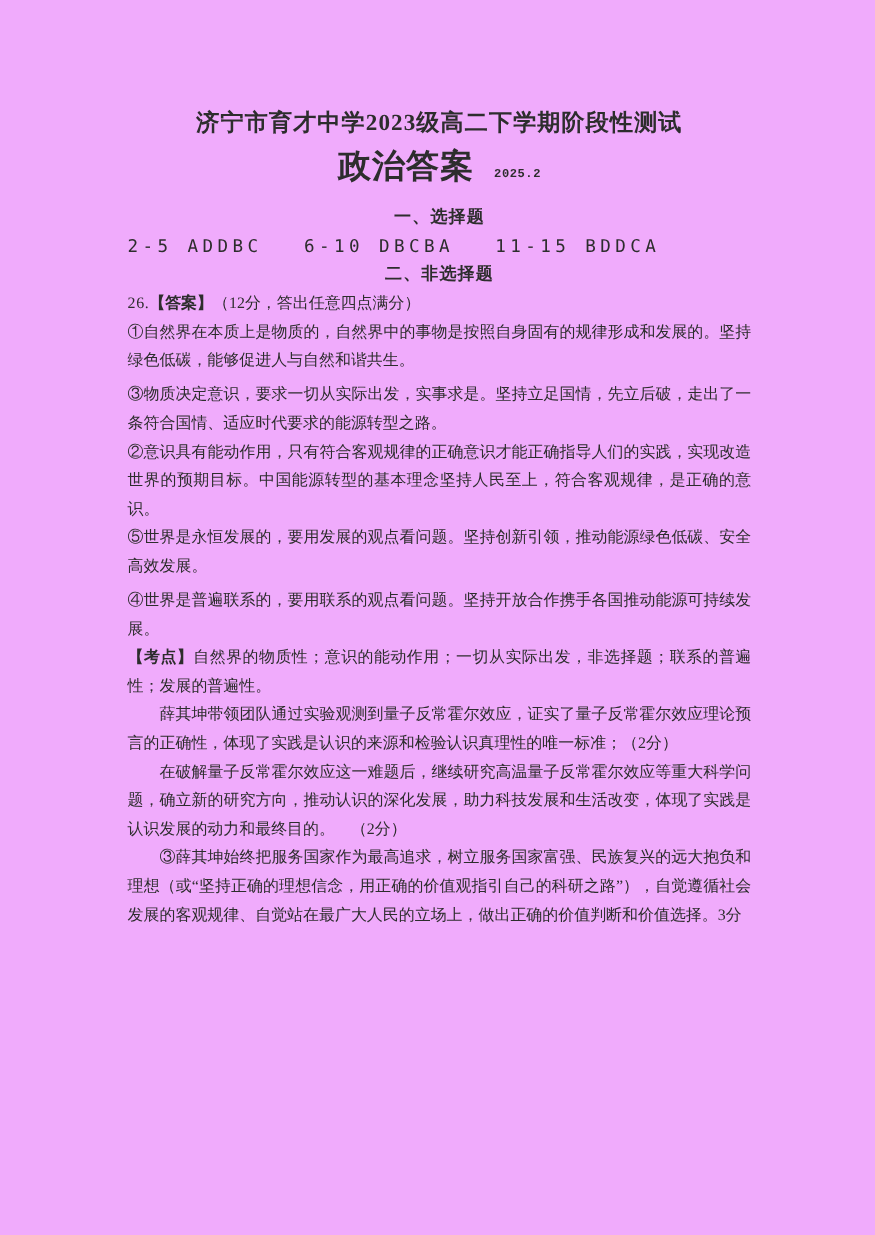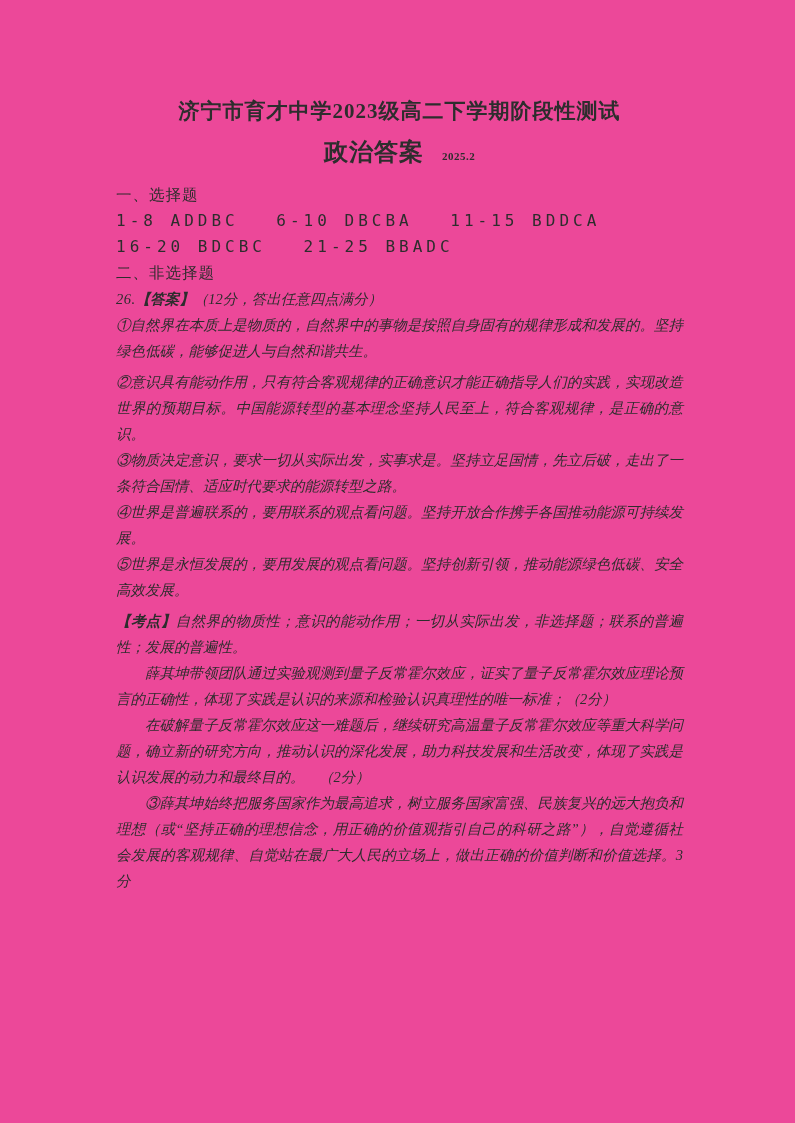--- a/index.html
+++ b/index.html
@@ -5,73 +5,73 @@
   html, body {
     margin: 0;
     padding: 0;
     background: #ffffff;
   }
   .page {
     position: relative;
     width: 795px;
     height: 1123px;
     box-sizing: border-box;
-    background: #ec4899;
+    background: #f0abfc;
     padding: 96px 112px 0 116px;
     font-family: "Liberation Serif", "DejaVu Serif", serif;
     color: #2d2d2d;
     overflow: hidden;
   }
   .title1 {
     margin: 0 0 8px 0;
     font-size: 21px;
     font-weight: 700;
     text-align: center;
     letter-spacing: 1px;
     line-height: 30px;
   }
   .title2row {
     text-align: center;
     margin: 0 0 8px 0;
     line-height: 36px;
     white-space: nowrap;
   }
   .title2 {
-    font-size: 24px;
+    font-size: 30px;
     font-weight: 700;
     letter-spacing: 1px;
   }
   .date {
-    font-family: Liberation Serif, serif;
+    font-family: Liberation Mono, monospace;
     font-size: 11px;
     font-weight: 700;
     margin-left: 18px;
     letter-spacing: 0.5px;
   }
   .sec-head {
     font-size: 15.5px;
-    font-weight: 400;
+    font-weight: 700;
     line-height: 26px;
     letter-spacing: 1px;
+    text-align: center;
   }
   .ans-row {
     font-family: "DejaVu Sans Mono", "Liberation Mono", monospace;
     font-size: 16px;
     line-height: 26px;
     letter-spacing: 4px;
     white-space: nowrap;
   }
   .ans-row .grp { margin-right: 24px; }
   .ans-row .grp:last-child { margin-right: 0; }
   p.body {
     margin: 0;
     font-size: 14.5px;
     line-height: 26px;
     text-align: justify;
-    font-style: italic;
   }
   p.gap-after { margin-bottom: 5px; }
   .indent { text-indent: 29px; }
   .blabel { font-weight: 700; }
   .qnum { letter-spacing: 0.5px; }
   .sp { display: inline-block; width: 6px; }
 </style>
 </head>
 <body>
 
@@ -79,39 +79,35 @@
 
   <h1 class="title1">济宁市育才中学2023级高二下学期阶段性测试</h1>
 
   <div class="title2row">
     <span class="title2">政治答案</span><span class="date">2025.2</span>
   </div>
 
   <div class="sec-head">一、选择题</div>
 
   <div class="ans-row">
-    <span class="grp">1-8 ADDBC</span>
+    <span class="grp">2-5 ADDBC</span>
     <span class="grp">6-10 DBCBA</span>
     <span class="grp">11-15 BDDCA</span>
   </div>
 
-  <div class="ans-row">
-    <span class="grp">16-20 BDCBC</span>
-    <span class="grp">21-25 BBADC</span>
-  </div>
 
   <div class="sec-head">二、非选择题</div>
 
   <p class="body"><span class="qnum">26.</span><span class="blabel">【答案】</span><span>（12分，答出任意四点满分）</span></p>
 
   <p class="body gap-after">①自然界在本质上是物质的，自然界中的事物是按照自身固有的规律形成和发展的。坚持绿色低碳，能够促进人与自然和谐共生。</p>
+  <p class="body">③物质决定意识，要求一切从实际出发，实事求是。坚持立足国情，先立后破，走出了一条符合国情、适应时代要求的能源转型之路。</p>
   <p class="body">②意识具有能动作用，只有符合客观规律的正确意识才能正确指导人们的实践，实现改造世界的预期目标。中国能源转型的基本理念坚持人民至上，符合客观规律，是正确的意识。</p>
-  <p class="body">③物质决定意识，要求一切从实际出发，实事求是。坚持立足国情，先立后破，走出了一条符合国情、适应时代要求的能源转型之路。</p>
+  <p class="body gap-after">⑤世界是永恒发展的，要用发展的观点看问题。坚持创新引领，推动能源绿色低碳、安全高效发展。</p>
   <p class="body">④世界是普遍联系的，要用联系的观点看问题。坚持开放合作携手各国推动能源可持续发展。</p>
-  <p class="body gap-after">⑤世界是永恒发展的，要用发展的观点看问题。坚持创新引领，推动能源绿色低碳、安全高效发展。</p>
 
   <p class="body"><span class="blabel">【考点】</span><span>自然界的物质性；意识的能动作用；一切从实际出发，非选择题；联系的普遍性；发展的普遍性。</span></p>
 
 
   <p class="body indent">薛其坤带领团队通过实验观测到量子反常霍尔效应，证实了量子反常霍尔效应理论预言的正确性，体现了实践是认识的来源和检验认识真理性的唯一标准；（2分）</p>
   <p class="body indent">在破解量子反常霍尔效应这一难题后，继续研究高温量子反常霍尔效应等重大科学问题，确立新的研究方向，推动认识的深化发展，助力科技发展和生活改变，体现了实践是认识发展的动力和最终目的。　（2分）</p>
   <p class="body indent">③薛其坤始终把服务国家作为最高追求，树立服务国家富强、民族复兴的远大抱负和理想（或“坚持正确的理想信念，用正确的价值观指引自己的科研之路”），自觉遵循社会发展的客观规律、自觉站在最广大人民的立场上，做出正确的价值判断和价值选择。3分</p>
 
 </div>
 

